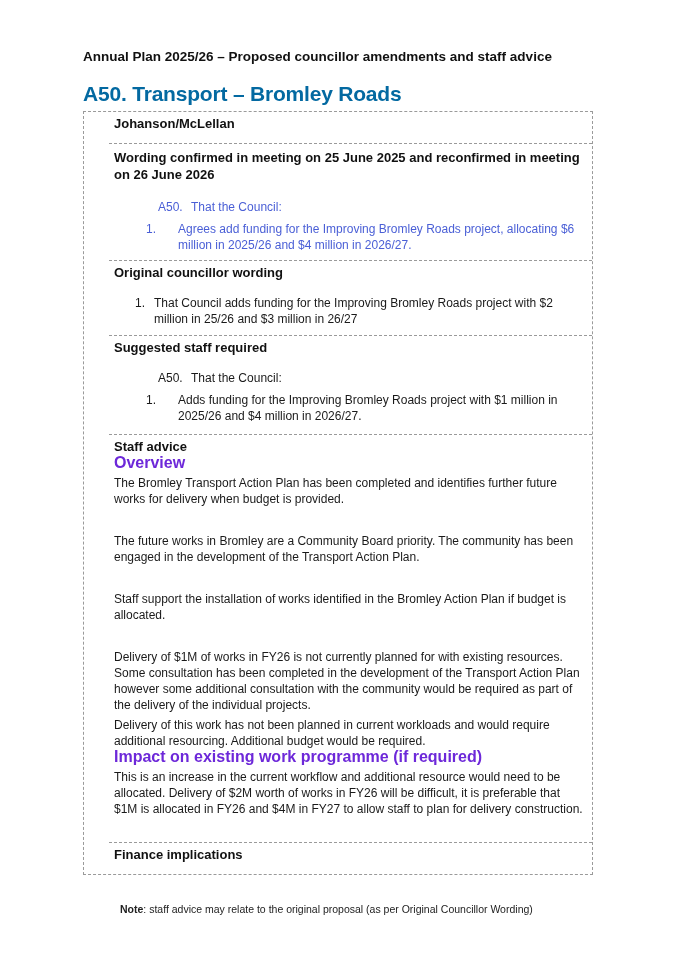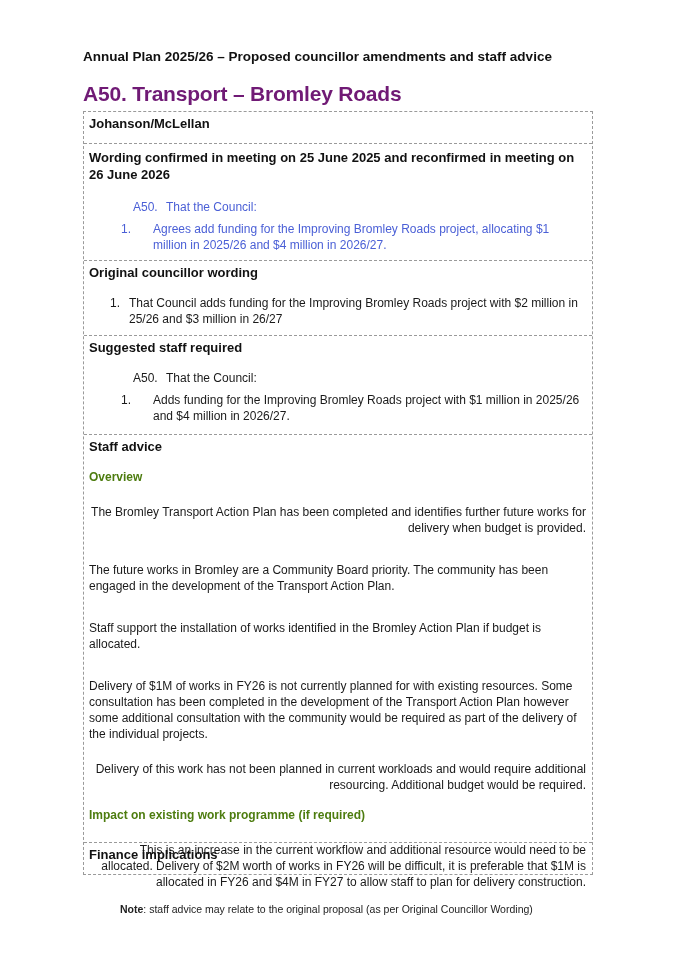--- a/index.html
+++ b/index.html
@@ -6,26 +6,26 @@
   body {
     width: 675px; height: 955px; position: relative; overflow: hidden;
     font-family: "Liberation Sans", sans-serif; color: #111111;
   }
   .doc-header {
     position: absolute; left: 83px; top: 41px;
     font-size: 13.5px; font-weight: bold; color: #111; margin-top: 8px;
   }
   .page-title {
     position: absolute; left: 83px; top: 82px;
-    font-size: 21px; font-weight: bold; color: #701a75;
+    font-size: 21px; font-weight: bold; color: #0369a1;
     letter-spacing: -0.2px;
   }
   .table {
     position: absolute; left: 83px; top: 111px; width: 510px;
-    border: 1px dashed #9a9a9a; box-sizing: border-box;
+    border: 1px dashed #9a9a9a; box-sizing: border-box; padding-left: 25px;
   }
   .cell {
     border-top: 1px dashed #9a9a9a;
     padding: 3px 6px 0 5px;
     box-sizing: border-box;
   }
   .cell:first-child { border-top: none; }
   .cell-heading {
     font-size: 13px; font-weight: bold; line-height: 17px; color: #111;
   }
@@ -41,24 +41,24 @@
     display: flex; font-size: 12px; line-height: 16px;
     margin-top: 6px; padding-left: 32px;
   }
   .sub-num { width: 32px; flex: none; }
   .orig-item {
     display: flex; font-size: 12px; line-height: 16px;
     margin-top: 14px; padding-left: 21px;
   }
   .orig-num { width: 19px; flex: none; }
   .sub-heading {
-    font-size: 12px; font-weight: bold; line-height: 16px; color: #4d7c0f;
-    margin-top: 14px;
+    font-size: 16px; font-weight: bold; line-height: 16px; color: #6d28d9;
+    margin-top: 0;
   }
-  .para { margin-top: 19px; text-align: right; }
+  .para { margin-top: 4px; }
   .para-gap { margin-top: 26px; }
   .note {
     position: absolute; left: 83px; top: 903px;
     font-size: 10.5px; color: #222; padding-left: 37px;
   }
   .note b { font-weight: bold; }
 </style>
 </head>
 <body>
 
@@ -72,21 +72,21 @@
   </div>
 
   <div class="cell" style="height:117px; padding-top:5px;">
     <div class="cell-heading">Wording confirmed in meeting on 25 June 2025 and reconfirmed in meeting on 26 June 2026</div>
     <div class="resolution-line blue">
       <span class="res-num">A50.</span>
       <span>That the Council:</span>
     </div>
     <div class="sub-item blue">
       <span class="sub-num">1.</span>
-      <span>Agrees add funding for the Improving Bromley Roads project, allocating $1 million in 2025/26 and $4 million in 2026/27.</span>
+      <span>Agrees add funding for the Improving Bromley Roads project, allocating $6 million in 2025/26 and $4 million in 2026/27.</span>
     </div>
   </div>
 
   <div class="cell" style="height:75px;">
     <div class="cell-heading">Original councillor wording</div>
     <div class="orig-item body-text">
       <span class="orig-num">1.</span>
       <span>That Council adds funding for the Improving Bromley Roads project with $2 million in 25/26 and $3 million in 26/27</span>
     </div>
   </div>

